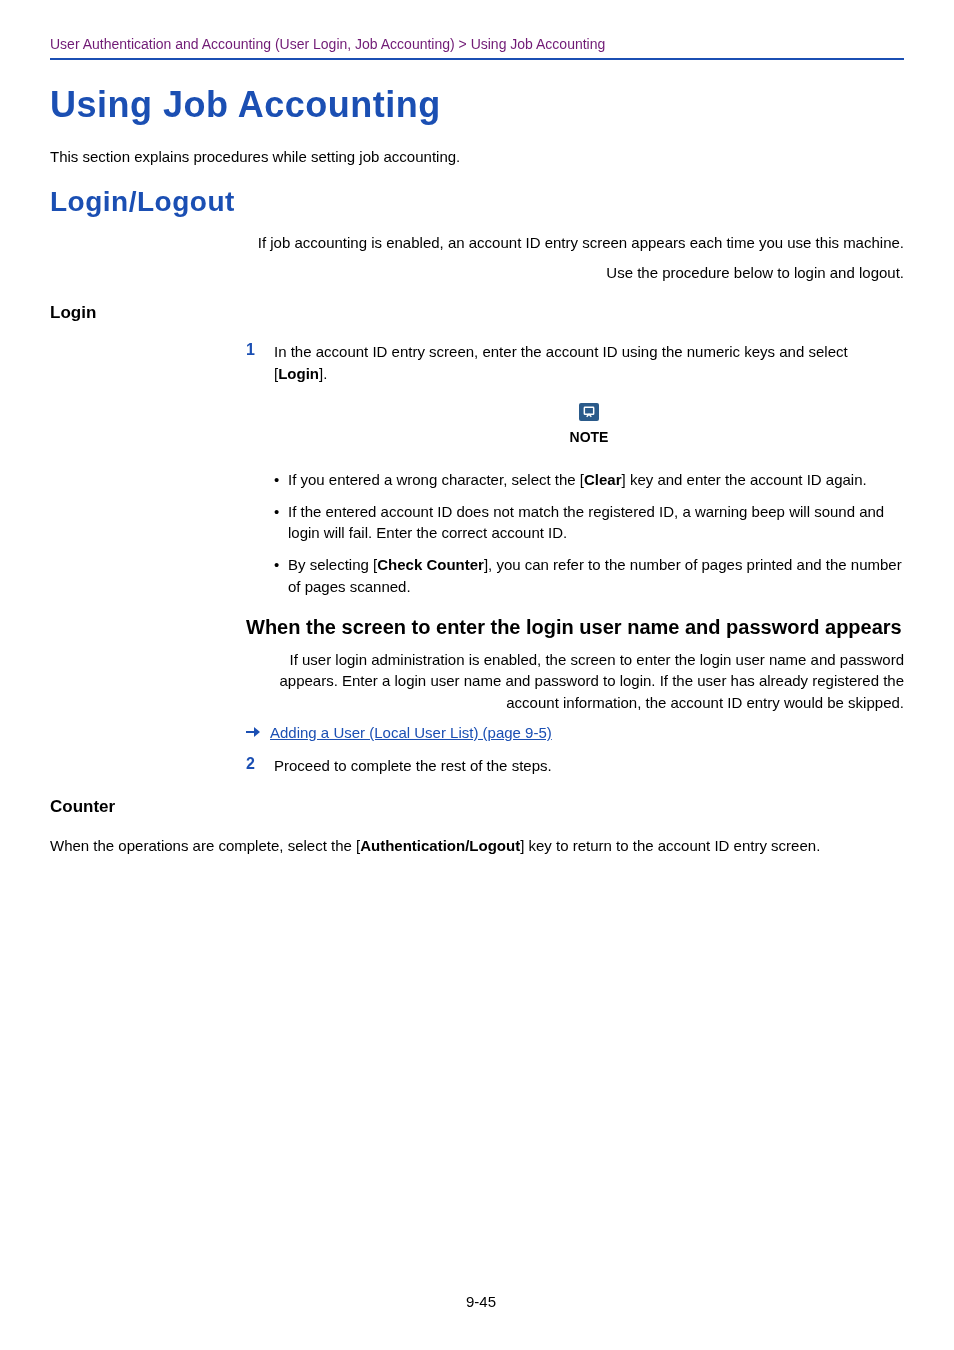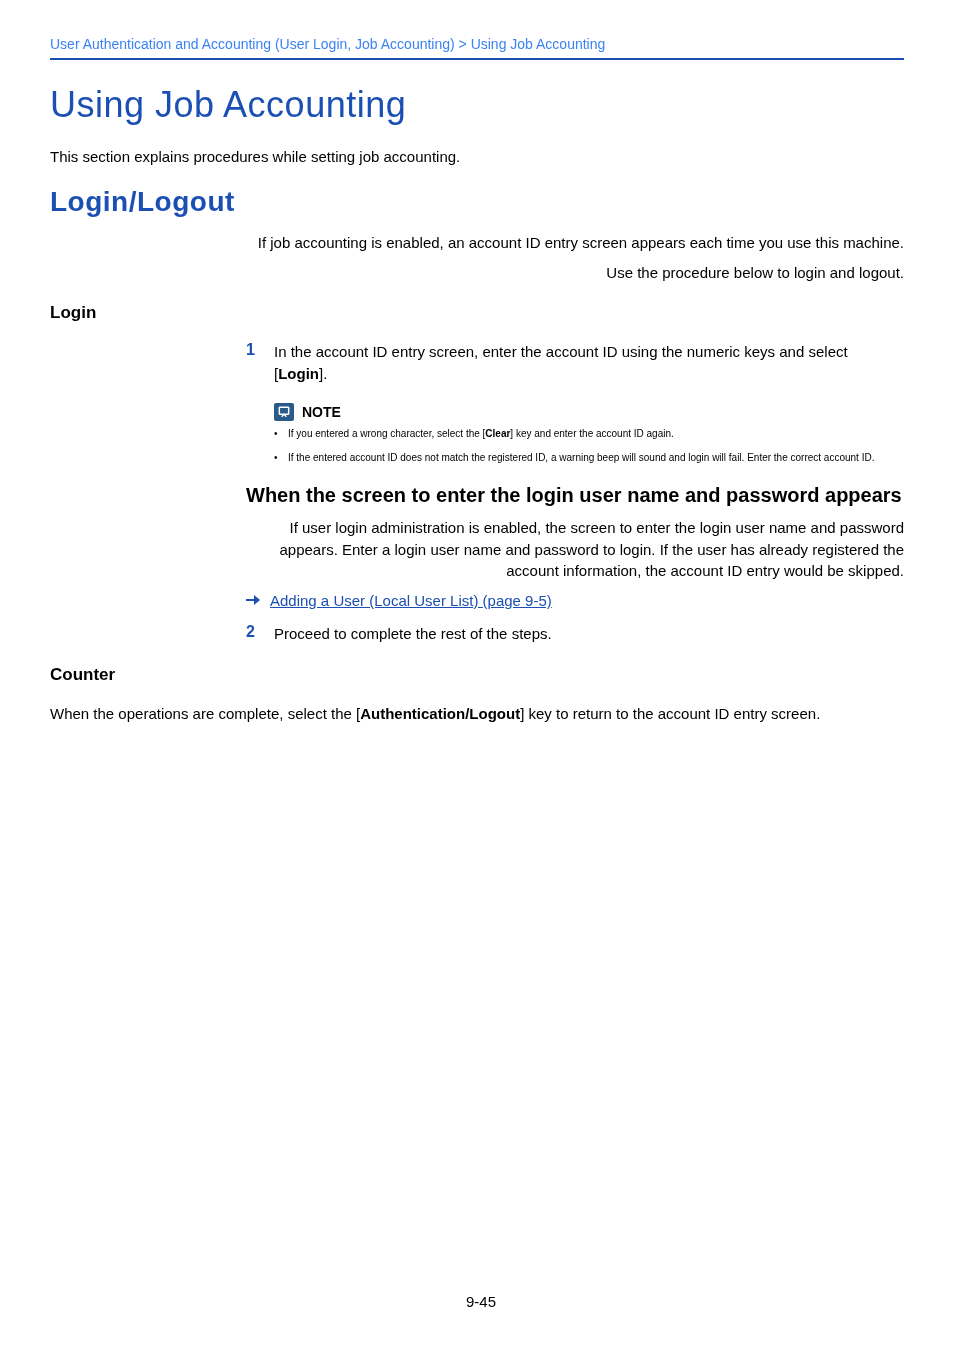--- a/index.html
+++ b/index.html
@@ -1,35 +1,35 @@
 <!DOCTYPE html>
 <html><head>
 <meta charset="utf-8">
 <style>
   * { box-sizing: border-box; margin: 0; padding: 0; }
   html, body { width: 954px; height: 1350px; background: #fff; font-family: Arial, Helvetica, sans-serif; color: #000; }
   .page { padding: 36px 50px 0 50px; position: relative; height: 100%; }
-  .breadcrumb { font-size: 14px; color: #3b82f6; margin-bottom: 6px; }
+  .breadcrumb { font-size: 14px; color: #701a75; margin-bottom: 6px; }
   .hr { height: 2px; background: #1b4fb3; margin-bottom: 24px; }
-  .h1 { font-family: Arial, Helvetica, sans-serif; font-weight: 400; color: #1b4fb3; font-size: 36px; letter-spacing: 0.5px; margin-bottom: 20px; }
+  .h1 { font-family: Arial, Helvetica, sans-serif; font-weight: 700; color: #1b4fb3; font-size: 36px; letter-spacing: 0.5px; margin-bottom: 20px; }
   .h2 { font-family: Arial, Helvetica, sans-serif; font-weight: 900; color: #1b4fb3; font-size: 28px; letter-spacing: 0.5px; margin-bottom: 14px; margin-top: 18px; }
   .h3 { font-weight: bold; font-size: 17px; margin-bottom: 18px; margin-top: 20px; }
   .para { font-size: 15px; line-height: 1.45; margin-bottom: 10px; }
   .para2 { font-size: 15px; line-height: 1.45; margin-bottom: 8px; text-align: right; }
   .indent-block { margin-left: 196px; }
   .step { display: flex; gap: 14px; margin-bottom: 16px; }
   .step-num { color: #1b4fb3; font-family: Arial, Helvetica, sans-serif; font-weight: 900; font-size: 16px; min-width: 14px; }
   .step-body { flex: 1; font-size: 15px; line-height: 1.45; }
   .note-block { margin-left: 28px; margin-top: 18px; margin-bottom: 18px; }
-  .note-header { display: flex; align-items: center; gap: 8px; margin-bottom: 6px; }
+  .note-header { display: flex; align-items: center; gap: 8px; margin-bottom: 24px; flex-direction: column; }
   .note-icon { width: 20px; height: 18px; background: #2a5a8a; border-radius: 2px; position: relative; display:flex; align-items:center; justify-content:center;}
   .note-icon svg { width:14px; height:14px; }
   .note-label { font-weight: bold; font-size: 14px; }
   .bullets { list-style: none; padding: 0; }
-  .bullets li { position: relative; padding-left: 14px; font-size: 10px; line-height: 1.45; margin-bottom: 10px; }
+  .bullets li { position: relative; padding-left: 14px; font-size: 15px; line-height: 1.45; margin-bottom: 10px; }
   .bullets li::before { content: "•"; position: absolute; left: 0; top: 0; }
   .sub-bold-para { font-weight: bold; font-size: 20px; margin-top: 14px; margin-bottom: 10px; }
   .link-row { display: flex; align-items: flex-end; gap: 10px; margin: 10px 0 14px 0; }
   .arrow-icon { color: #1b4fb3; font-size: 14px; }
   .xref { color: #1b4fb3; text-decoration: underline; font-size: 15px; cursor: pointer; }
   .page-number { position: absolute; bottom: 40px; left: 4px; width: 100%; text-align: center; font-size: 15px; }
   .mixed { font-size: 15px; line-height: 1.45; }
   .b { font-weight: bold; }
 </style>
 </head>
@@ -66,20 +66,23 @@
             <path d="M8 20 L12 16 L16 20"></path>
           </svg>
         </span>
         <span class="note-label">NOTE</span>
       </div>
       <ul class="bullets">
         <li>
           <span>If you entered a wrong character, select the [</span><span class="b">Clear</span><span>] key and enter the account ID again.</span>
         </li>
         <li>If the entered account ID does not match the registered ID, a warning beep will sound and login will fail. Enter the correct account ID.</li>
+        <li>
+          <span>By selecting [</span><span class="b">Check Counter</span><span>], you can refer to the number of pages printed and the number of pages scanned.</span>
+        </li>
       </ul>
     </div>
 
     <div class="sub-bold-para">When the screen to enter the login user name and password appears</div>
     <div class="para2">If user login administration is enabled, the screen to enter the login user name and password appears. Enter a login user name and password to login. If the user has already registered the account information, the account ID entry would be skipped.</div>
 
     <div class="link-row">
       <span class="arrow-icon">
         <svg width="14" height="12" viewBox="0 0 14 12">
           <line x1="0" y1="6" x2="11" y2="6" stroke="#1b4fb3" stroke-width="2"></line>

